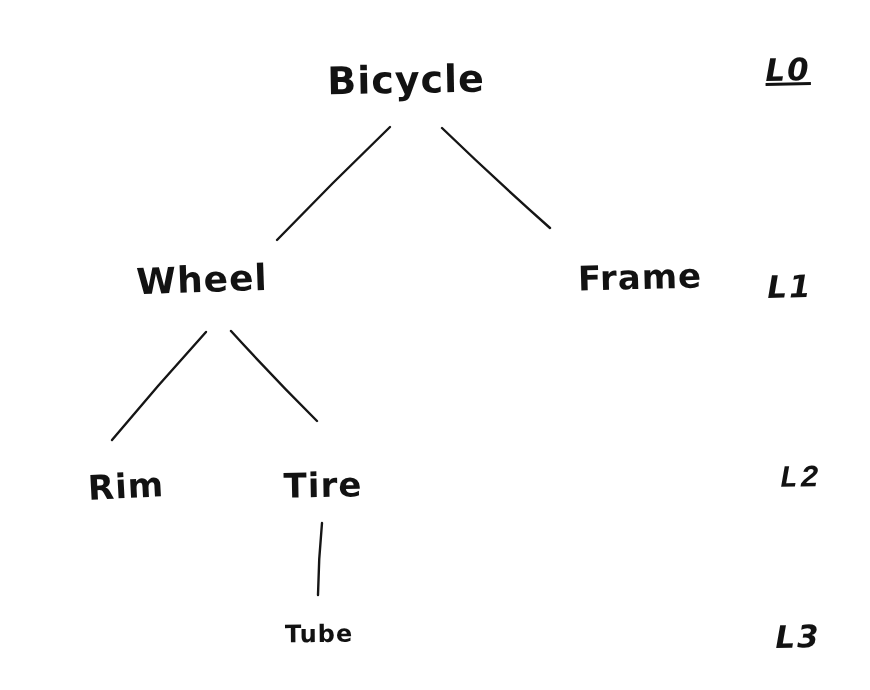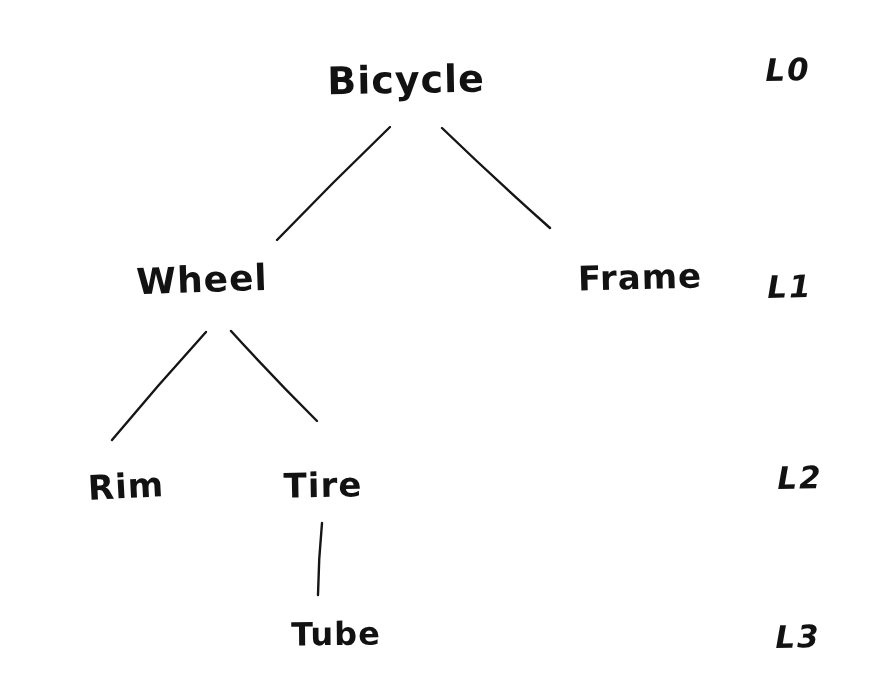--- a/index.html
+++ b/index.html
@@ -53,21 +53,21 @@
       <path d="M 206 332 Q 157.8685429208533 385.0152132829649 112 440" fill="none" stroke="#151515" stroke-width="2.4" stroke-linecap="round"></path>
       <path d="M 231 331 Q 272.9155139632703 377.03628665731947 317 421" fill="none" stroke="#151515" stroke-width="2.4" stroke-linecap="round"></path>
       <path d="M 322 523 Q 318.5023094701919 558.9167949705662 318 595" fill="none" stroke="#151515" stroke-width="2.4" stroke-linecap="round"></path>
     </svg>
   <div id="node-layer">
       <div class="node-label" style="left: 406px; top: 80px; font-size: 38px; transform: translate(-50%, -50%) rotate(-1deg);">Bicycle</div>
       <div class="node-label" style="left: 202px; top: 280px; font-size: 36px; transform: translate(-50%, -50%) rotate(-2deg);">Wheel</div>
       <div class="node-label" style="left: 640px; top: 277px; font-size: 34px; transform: translate(-50%, -50%) rotate(-1.5deg);">Frame</div>
       <div class="node-label" style="left: 126px; top: 486px; font-size: 34px; transform: translate(-50%, -50%) rotate(-3deg);">Rim</div>
       <div class="node-label" style="left: 323px; top: 485px; font-size: 34px; transform: translate(-50%, -50%) rotate(-1deg);">Tire</div>
-      <div class="node-label" style="left: 336px; top: 634px; font-size: 32px; transform: translate(-50%, -50%) rotate(-0.5deg);">Tube</div>
+      <div class="node-label" style="left: 319px; top: 634px; font-size: 24px; transform: translate(-50%, -50%) rotate(-0.5deg);">Tube</div>
     </div>
   <div id="level-layer">
-      <div class="level-label" style="left: 788px; top: 70px; transform: translate(-50%, -50%) rotate(-1deg);">L0</div>
+      <div class="level-label" style="left: 788px; top: 70px; transform: translate(-50%, -50%) rotate(-1deg); text-decoration: underline;">L0</div>
       <div class="level-label" style="left: 790px; top: 287px; transform: translate(-50%, -50%) rotate(-1.5deg);">L1</div>
-      <div class="level-label" style="left: 800px; top: 478px; transform: translate(-50%, -50%) rotate(-1deg);">L2</div>
+      <div class="level-label" style="left: 800px; top: 478px; transform: translate(-50%, -50%) rotate(-1deg); font-family: Liberation Mono, monospace;">L2</div>
       <div class="level-label" style="left: 798px; top: 637px; transform: translate(-50%, -50%) rotate(-1deg); font-style: italic;">L3</div>
     </div>
 </div>
 
 </body></html>

